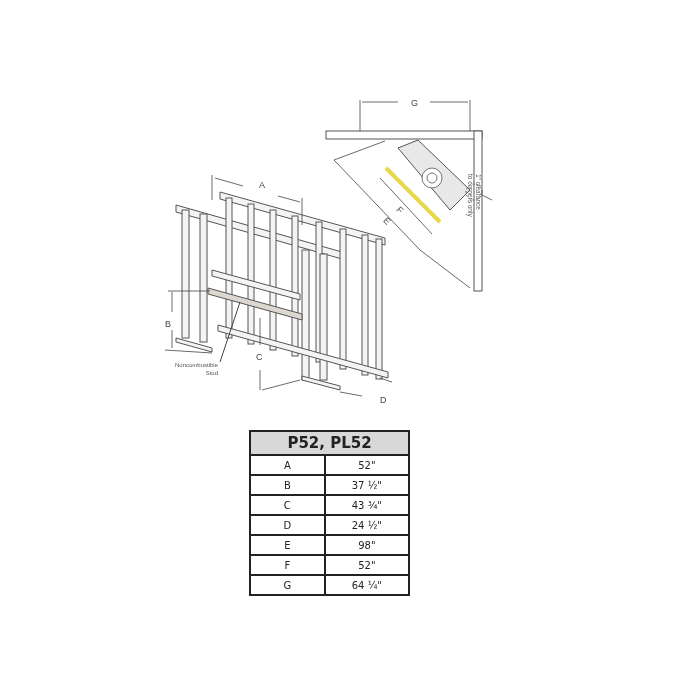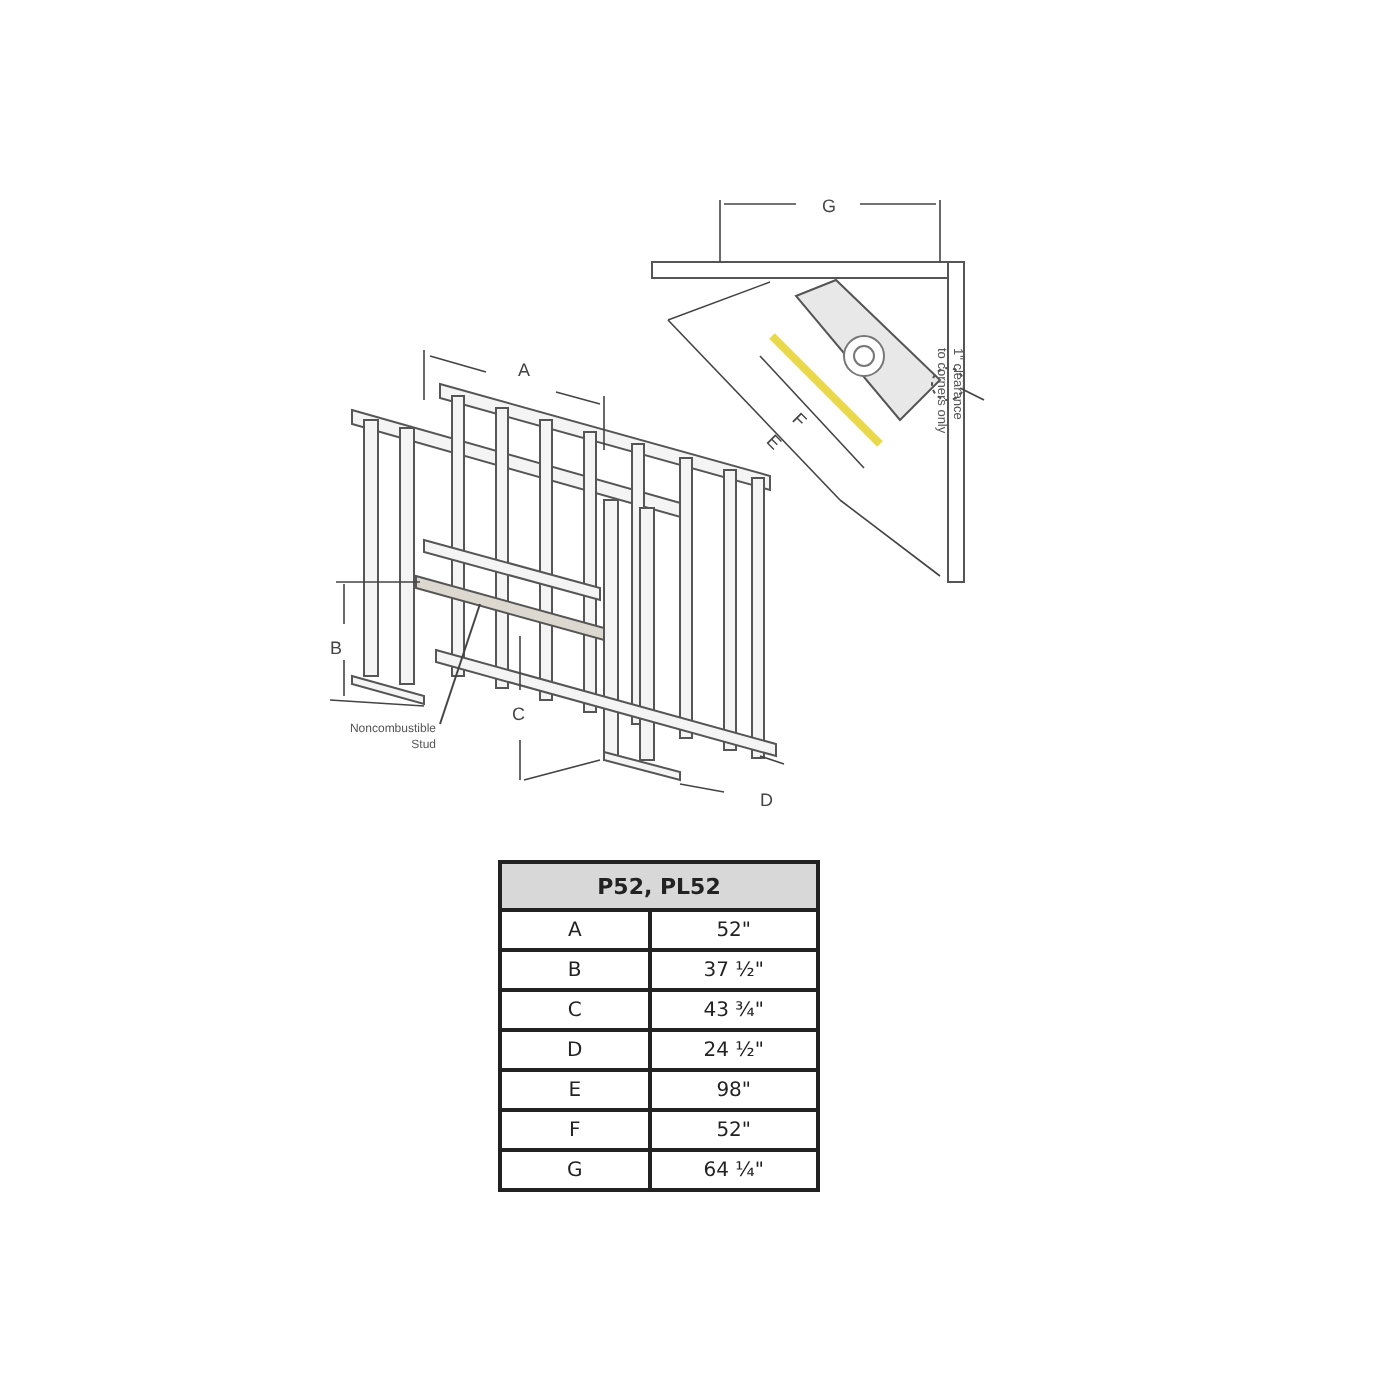--- a/index.html
+++ b/index.html
@@ -3,21 +3,21 @@
 <meta charset="utf-8">
 <style>
   html, body { margin:0; padding:0; background:#ffffff; }
   body { width:700px; height:700px; position:relative; overflow:hidden; font-family:"Liberation Sans", sans-serif; }
   .diagram { position:absolute; left:0; top:0; width:700px; height:420px; }
   .lbl { position:absolute; font-family:"Liberation Sans", sans-serif; color:#444; }
   .lbl-letter { font-size:9px; }
   .lbl-small { font-size:6px; color:#555; text-align:right; line-height:8px; }
   .clearance { position:absolute; left:482px; top:174px; font-size:6.5px; color:#555; transform:rotate(90deg); transform-origin:left top; white-space:nowrap; line-height:8px; }
   table.spec { position:absolute; left:249px; top:430px; width:161px; border-collapse:collapse; font-family:"DejaVu Sans", sans-serif; font-size:10px; color:#222; }
-  table.spec th { background:#d8d8d8; border:2px solid #222; height:20px; font-weight:bold; font-size:11px; text-align:center; }
+  table.spec th { background:#d8d8d8; border:2px solid #222; height:20px; font-weight:bold; font-size:15px; text-align:center; }
   table.spec td { border:2px solid #222; height:18px; text-align:center; padding:0; }
   table.spec td.k { width:47%; }
 </style>
 </head>
 <body>
 
 <div class="diagram">
   <svg width="700" height="420" viewBox="0 0 700 420">
     <g stroke="#555" stroke-width="1" fill="#f4f4f4">
 

